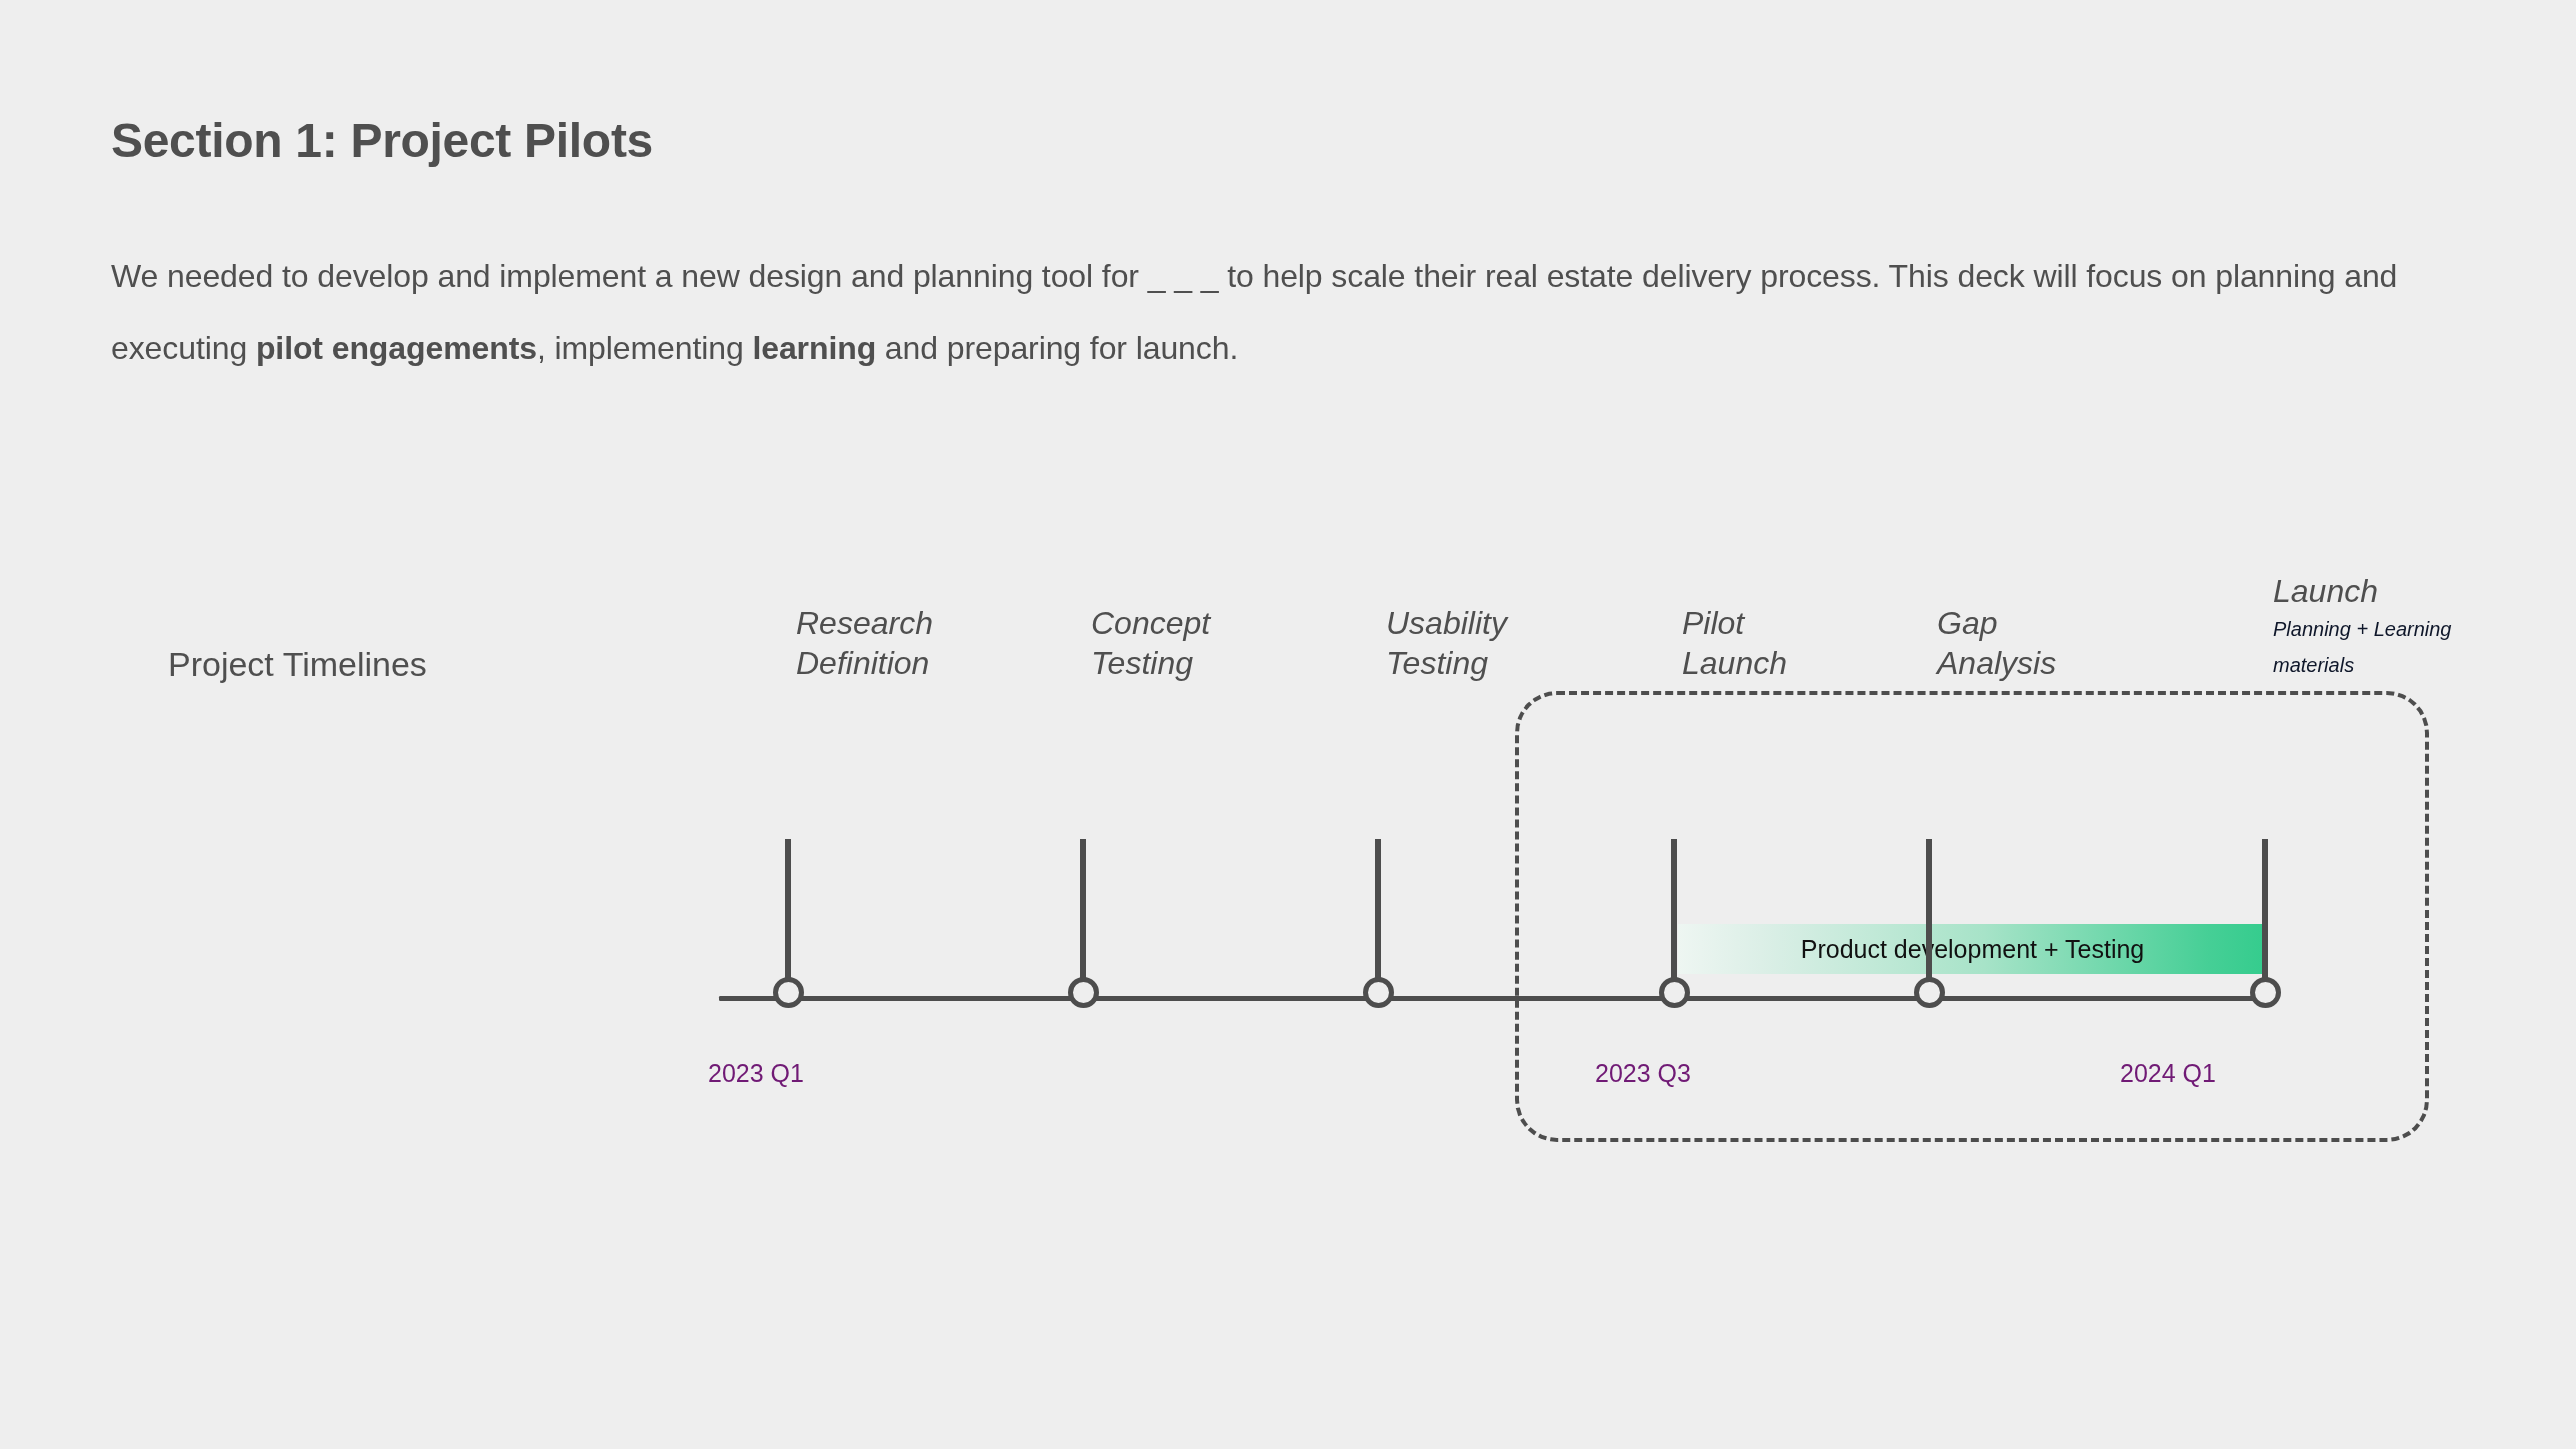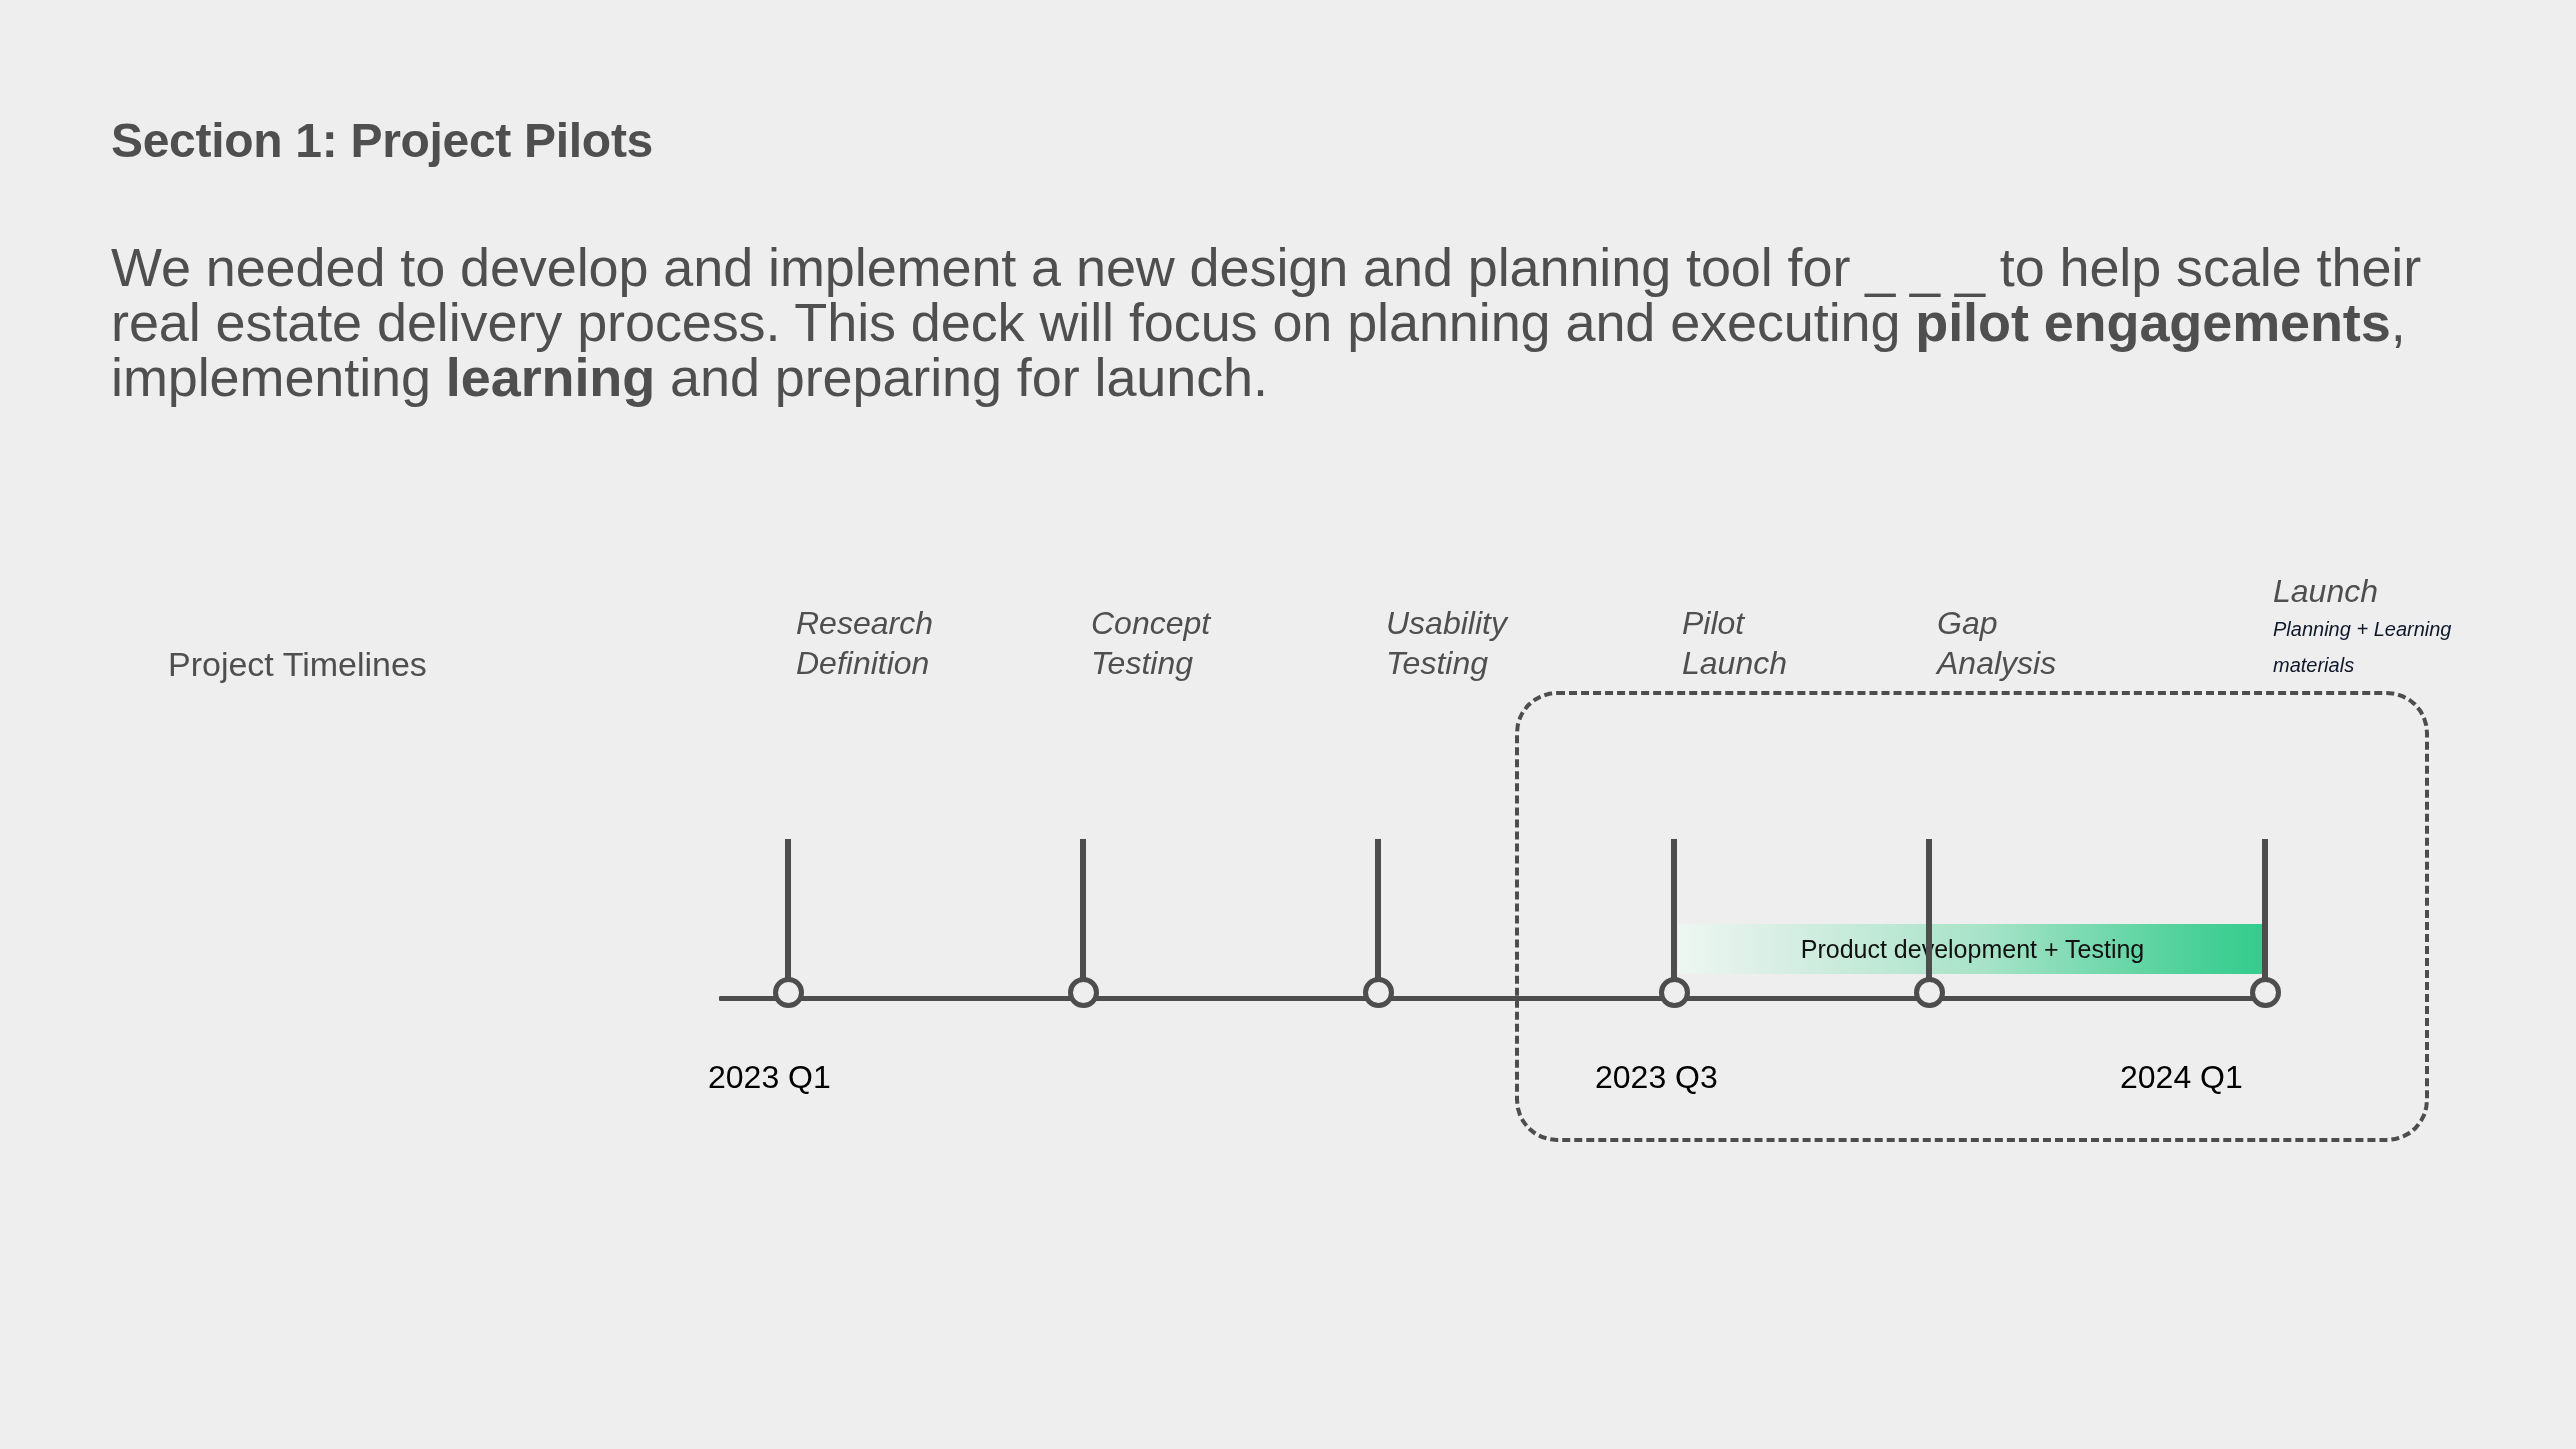--- a/index.html
+++ b/index.html
@@ -37,22 +37,22 @@
     letter-spacing: -0.3px;
     color: #4f4f4f;
     white-space: nowrap;
   }
 
   #intro-paragraph {
     position: absolute;
     left: 111px;
     top: 240px;
     width: 2335px;
-    font-size: 54px;
-    line-height: 55px;
+    font-size: 32px;
+    line-height: 72px;
     color: #4f4f4f;
     letter-spacing: -0.1px;
   }
   #intro-paragraph b { font-weight: bold; }
 
   
   #timeline-heading {
     position: absolute;
     left: 168px;
     top: 645px;
@@ -169,22 +169,22 @@
     font-weight: normal;
     color: #0f172a;
     white-space: normal;
     width: 221px;
   }
 
   
   .axis-tick-label {
     position: absolute;
     top: 1059px;
-    font-size: 32px;
-    color: #000000;
+    font-size: 25px;
+    color: #701a75;
     white-space: nowrap;
   }
 </style>
 </head>
 <body>
 
 <div id="slide">
 
   <div id="section-title">Section 1: Project Pilots</div>
 

